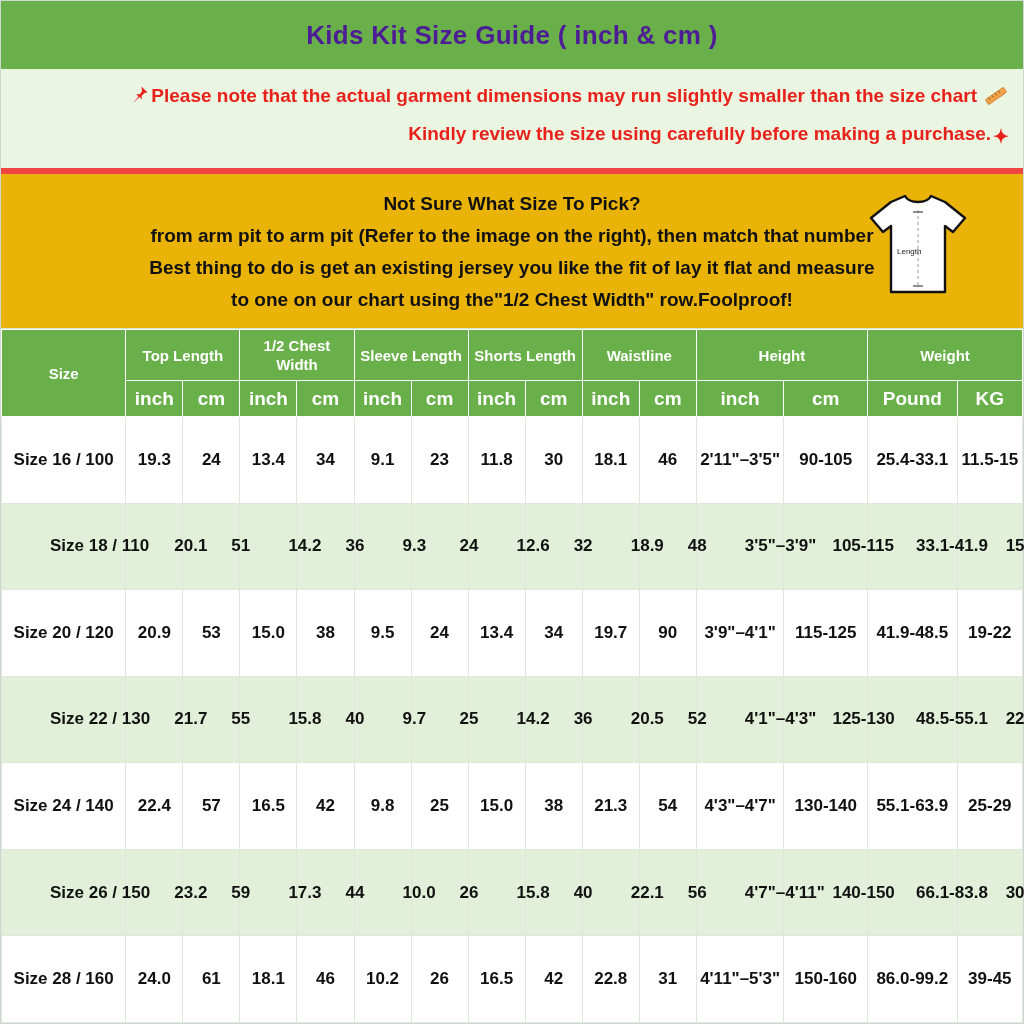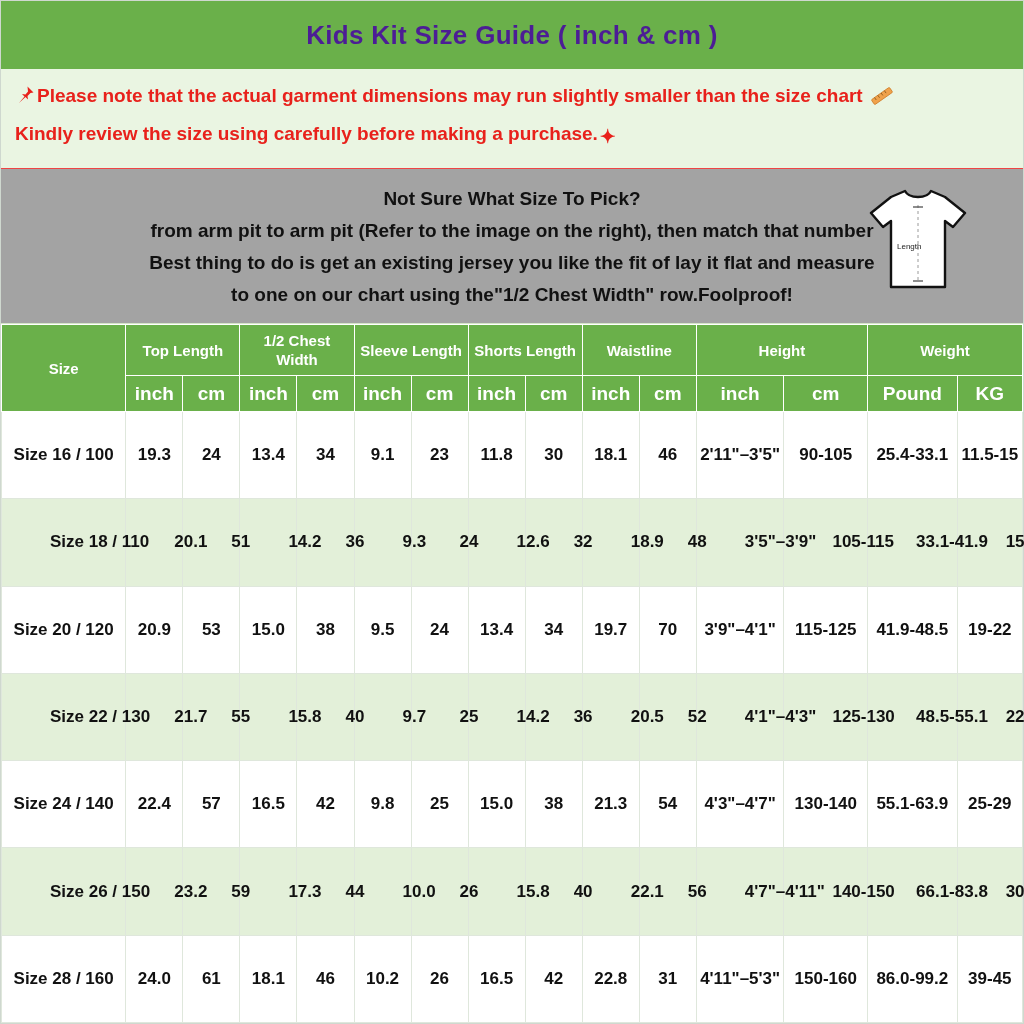--- a/index.html
+++ b/index.html
@@ -34,22 +34,22 @@
     color: #4c1d95;
     font-size: 26px;
     font-weight: bold;
     letter-spacing: 0.3px;
   }
 
   
   .note-band {
     background: #eaf5e2;
     padding: 10px 14px 14px 14px;
-    text-align: left;
-    border-bottom: 1px solid #ef4444;
+    text-align: right;
+    border-bottom: 6px solid #ef4444;
   }
   .note-line {
     color: #e8211b;
     font-size: 19px;
     font-weight: bold;
     line-height: 34px;
     white-space: nowrap;
   }
   .pin-icon {
     display: inline-block;
@@ -65,21 +65,21 @@
     display: inline-block;
     vertical-align: -3px;
     margin-left: 2px;
     color: #e8211b;
     font-size: 19px;
   }
 
   
   .advice {
     position: relative;
-    background: #a3a3a3;
+    background: #eab308;
     padding: 14px 10px 12px 10px;
     text-align: center;
     border-bottom: 1px solid #d4e5c8;
     min-height: 150px;
     box-sizing: border-box;
   }
   .advice .q {
     font-size: 19px;
     font-weight: bold;
     color: #111111;
@@ -271,21 +271,21 @@
           <td>Size 20 / 120</td>
           <td>20.9</td>
           <td>53</td>
           <td>15.0</td>
           <td>38</td>
           <td>9.5</td>
           <td>24</td>
           <td>13.4</td>
           <td>34</td>
           <td>19.7</td>
-          <td>70</td>
+          <td>90</td>
           <td>3'9"–4'1"</td>
           <td>115-125</td>
           <td>41.9-48.5</td>
           <td>19-22</td>
         </tr>
         <tr class="alt">
           <td>Size 22 / 130</td>
           <td>21.7</td>
           <td>55</td>
           <td>15.8</td>

